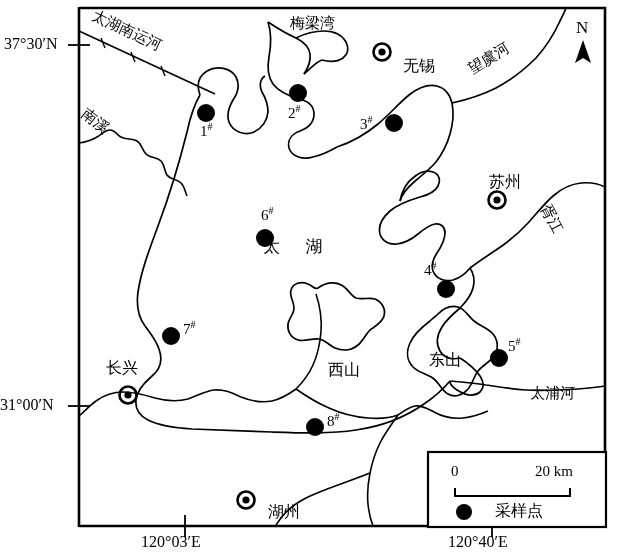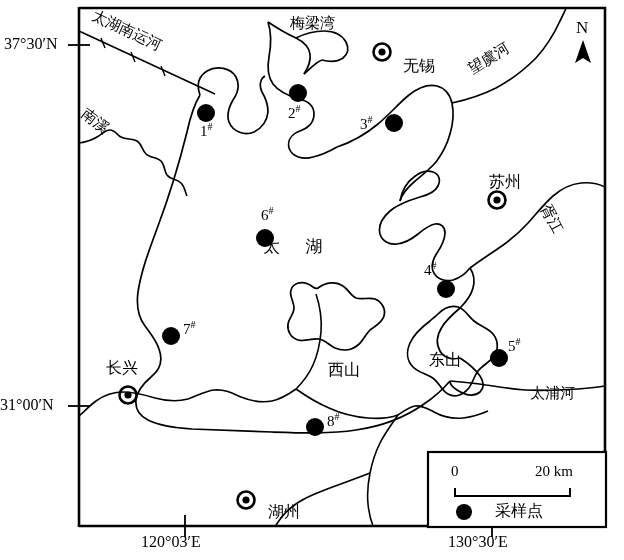--- a/index.html
+++ b/index.html
@@ -349,21 +349,21 @@
       <line x1="455" y1="488" x2="455" y2="497" stroke="#000" stroke-width="2"></line>
       <line x1="455" y1="496" x2="570" y2="496" stroke="#000" stroke-width="2"></line>
       <line x1="570" y1="488" x2="570" y2="497" stroke="#000" stroke-width="2"></line>
       <circle cx="464" cy="512" r="8" fill="#000"></circle>
     </g>
   </svg>
 
   <div class="lbl coord-label" style="left:4px; top:36px;">37°30′N</div>
   <div class="lbl coord-label" style="left:0; top:397px;">31°00′N</div>
   <div class="lbl coord-label" style="left:141px; top:534px;">120°03′E</div>
-  <div class="lbl coord-label" style="left:448px; top:534px;">130°30′E</div>
+  <div class="lbl coord-label" style="left:448px; top:534px;">120°40′E</div>
 
   <div class="lbl northN" style="left:576px; top:19px;">N</div>
 
   <div class="lbl cjk river-label rot-taihu-canal" style="left:96px; top:8px;">太湖南运河</div>
   <div class="lbl cjk river-label rot-nanxi" style="left:88px; top:106px;">南溪</div>
   <div class="lbl cjk river-label rot-wangyu" style="left:466px; top:64px;">望虞河</div>
   <div class="lbl cjk river-label rot-xujiang" style="left:551px; top:202px;">胥江</div>
   <div class="lbl cjk river-label" style="left:530px; top:386px;">太浦河</div>
 
   <div class="lbl cjk bay-label" style="left:290px; top:16px; width:18px;">梅梁湾</div>

